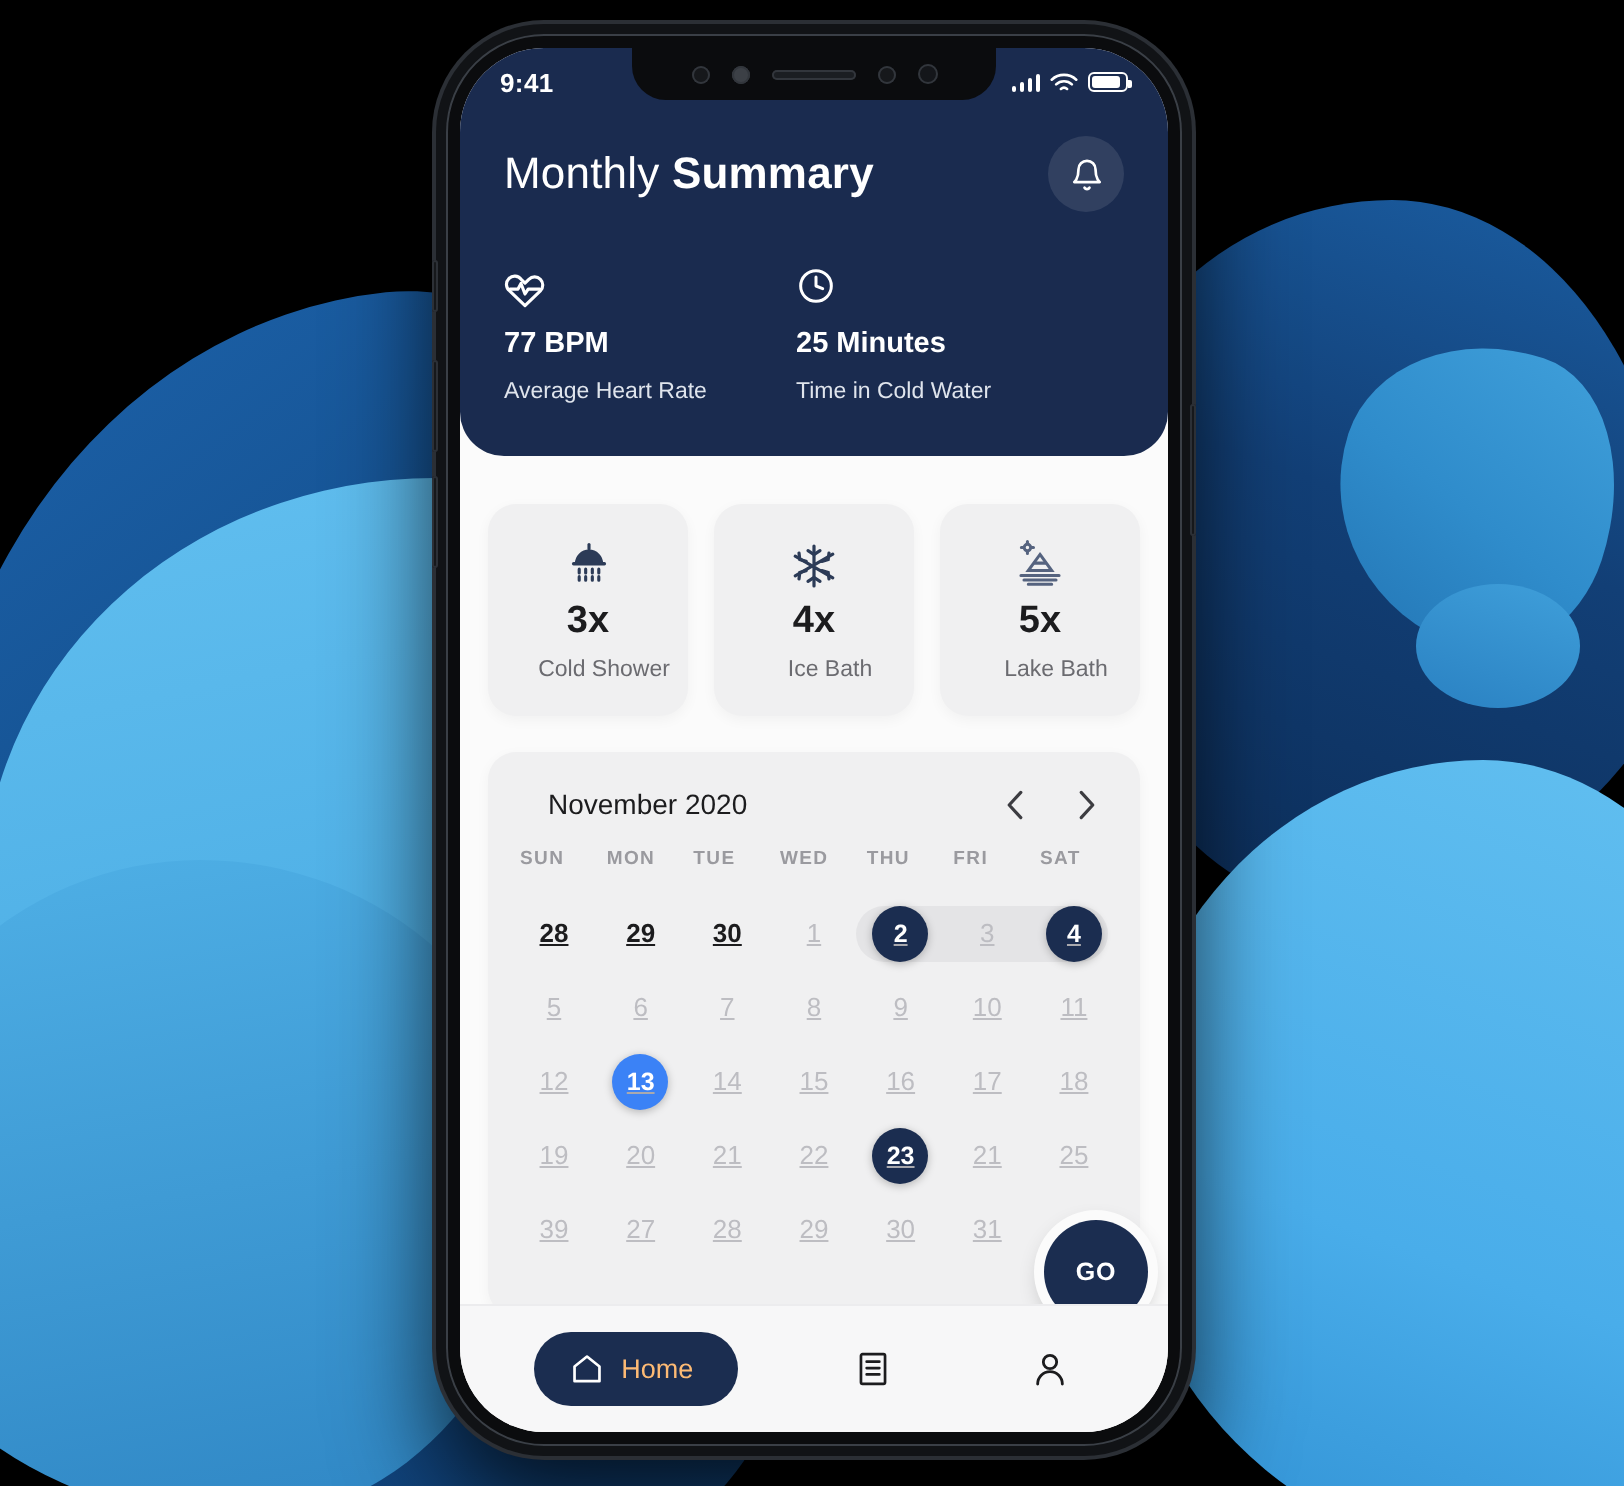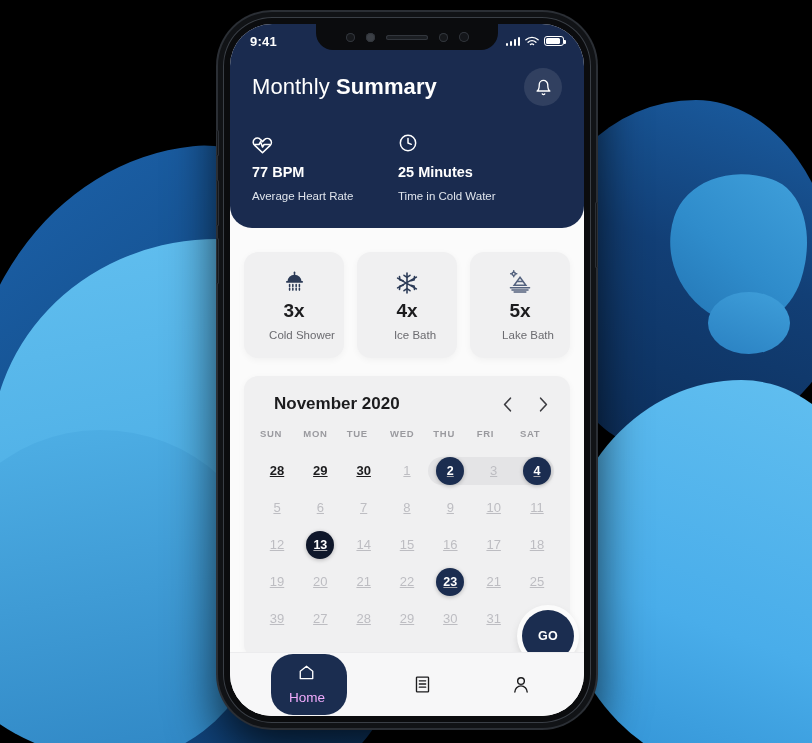--- a/index.html
+++ b/index.html
@@ -144,21 +144,21 @@
   .activity-label{font-size:11.5px;color:#6b6b70;margin-left:16px;}
 
   
   #calendar-card{
     position:absolute;top:352px;left:14px;right:14px;height:282px;
     background:#f0f0f1;border-radius:14px;z-index:10;
     padding:18px 16px 0 16px;box-sizing:border-box;
     box-shadow:0 2px 7px rgba(0,0,0,.045);
   }
   #calendar-head{display:flex;align-items:center;justify-content:space-between;margin-bottom:14px;}
-  #calendar-month{font-size:17px;font-weight:bold;color:#1c1c1e;padding-left:14px;}
+  #calendar-month{font-size:14px;font-weight:normal;color:#1c1c1e;padding-left:14px;}
   #calendar-nav{display:flex;gap:22px;padding-right:4px;}
   .nav-arrow{cursor:pointer;display:flex;align-items:center;justify-content:center;width:14px;height:16px;}
   .cal-row{display:flex;justify-content:space-between;position:relative;}
   #weekday-row{margin-bottom:13px;}
   .weekday{width:34px;text-align:left;font-size:9.5px;font-weight:bold;letter-spacing:.7px;color:#9a9a9f;}
   .day-row{height:37px;align-items:center;}
   .day{
     width:34px;height:28px;display:flex;align-items:center;justify-content:center;
     font-size:13px;color:#a9a9ae;position:relative;z-index:2;cursor:pointer;text-decoration:underline;
   }
@@ -180,22 +180,22 @@
     box-shadow:0 0 0 5px #fbfbfb, 0 4px 12px rgba(0,0,0,.3);z-index:5;
   }
 
   
   #bottom-nav{
     position:absolute;left:0;right:0;bottom:0;height:64px;background:#f7f7f8;
     border-top:1px solid #ececee;z-index:15;
     display:flex;align-items:center;justify-content:space-around;padding:0 14px;box-sizing:border-box;
   }
   #nav-home{
-    display:flex;align-items:center;gap:9px;background:#1b2d50;color:#f0abfc;
-    border-radius:22px;padding:10px 22px 10px 18px;cursor:pointer;font-size:13.5px;flex-direction:column;
+    display:flex;align-items:center;gap:9px;background:#1b2d50;color:#fdba74;
+    border-radius:22px;padding:10px 22px 10px 18px;cursor:pointer;font-size:13.5px;
   }
   .nav-item{display:flex;align-items:center;justify-content:center;cursor:pointer;width:44px;height:40px;}
 </style>
 </head>
 <body>
 
 <div id="stage">
 
   <div class="blob" id="blob-dark-left"></div>
   <div class="blob" id="blob-light-left"></div>
@@ -349,21 +349,21 @@
               <div class="day muted">6</div>
               <div class="day muted">7</div>
               <div class="day muted">8</div>
               <div class="day muted">9</div>
               <div class="day muted">10</div>
               <div class="day muted">11</div>
             </div>
             <div class="cal-row day-row">
               <div class="day muted">12</div>
               <div class="day sel">
-                <span style="background: #0f172a; text-align: right;">13</span>
+                <span style="background: #3b82f6; text-align: right;">13</span>
               </div>
               <div class="day muted">14</div>
               <div class="day muted">15</div>
               <div class="day muted">16</div>
               <div class="day muted">17</div>
               <div class="day muted">18</div>
             </div>
             <div class="cal-row day-row">
               <div class="day muted">19</div>
               <div class="day muted">20</div>

